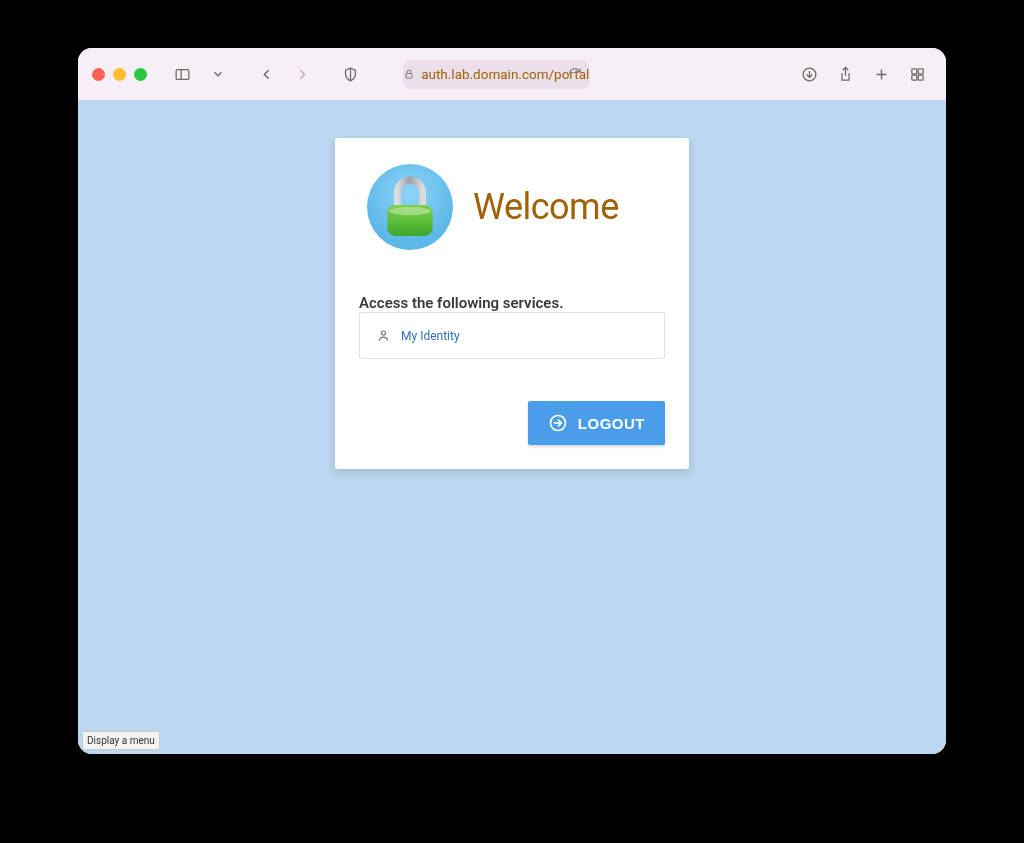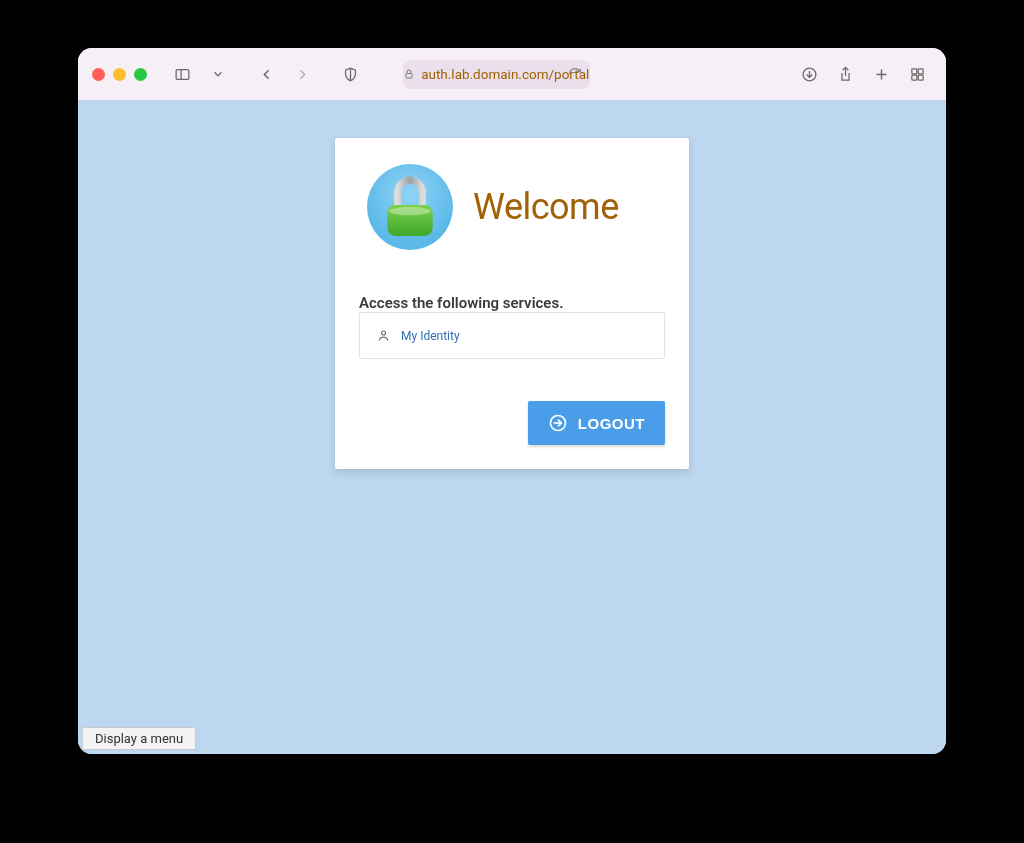--- a/index.html
+++ b/index.html
@@ -149,22 +149,22 @@
     justify-content: space-between;
   }
   .logout-btn svg { width:20px; height:20px; }
 
   .tooltip {
     position: absolute;
     left: 4px;
     bottom: 4px;
     background: #f3f3f3;
     border: 1px solid #c9c9c9;
-    padding: 3px 12px;
-    font-size: 13px;
+    padding: 3px 4px;
+    font-size: 10px;
     color: #333;
     border-radius: 2px;
   }
 </style>
 </head>
 <body>
 
 <div class="browser-window">
 
   <div class="toolbar">

